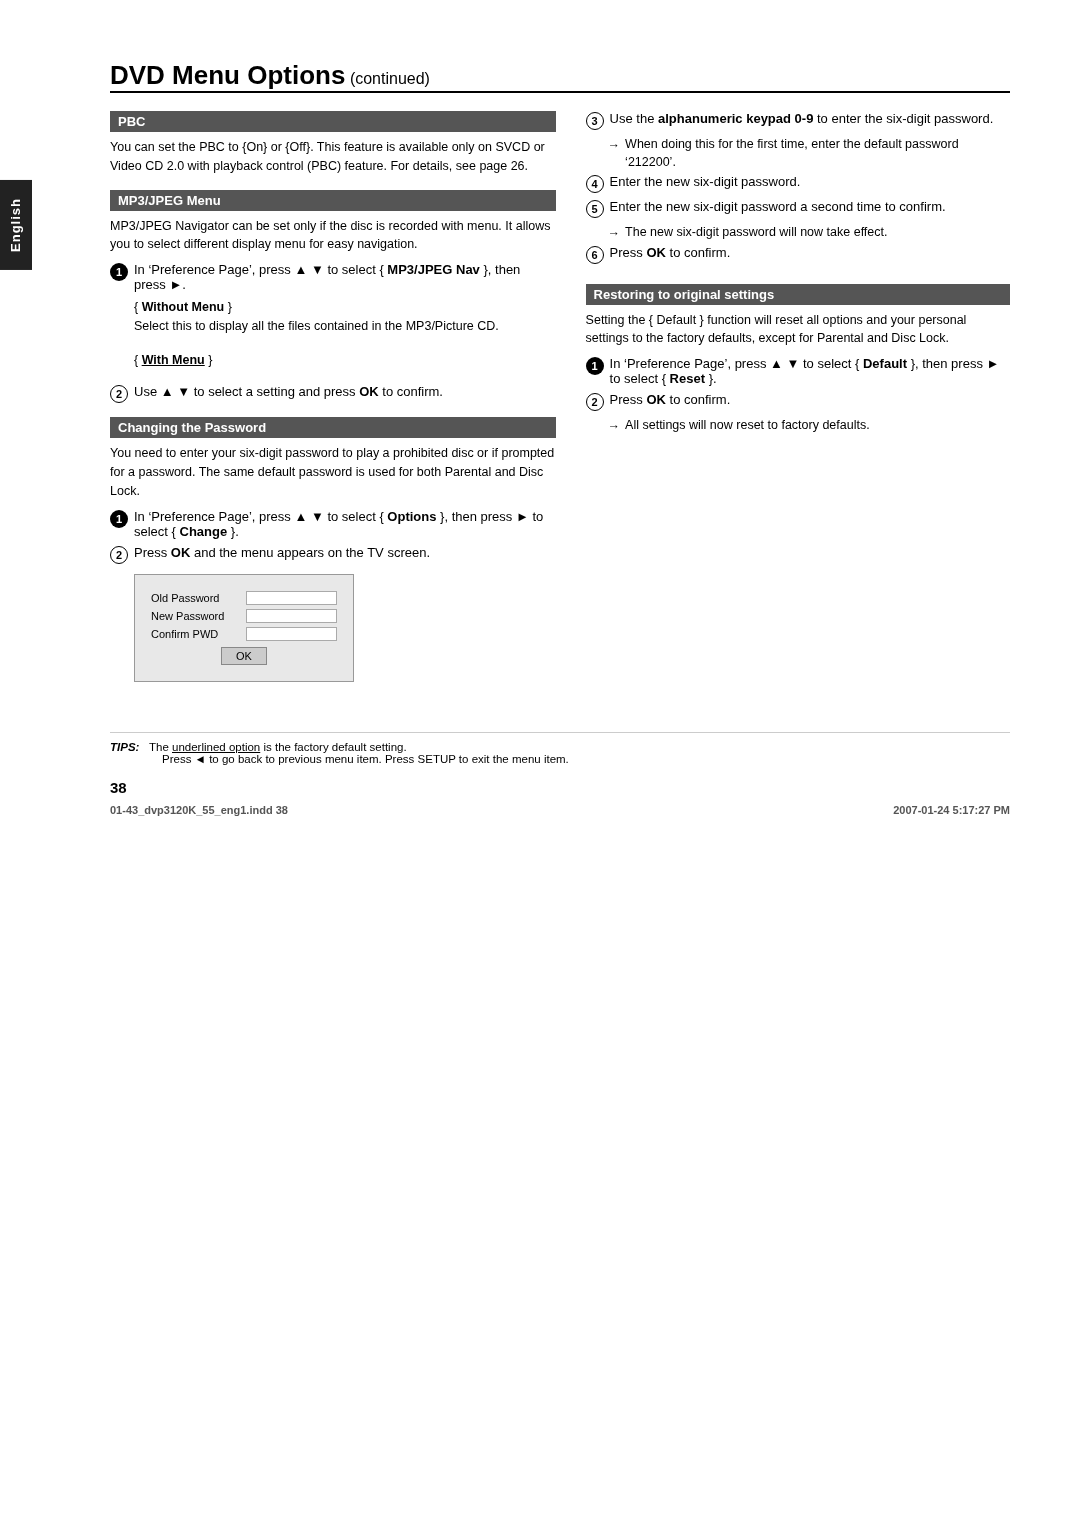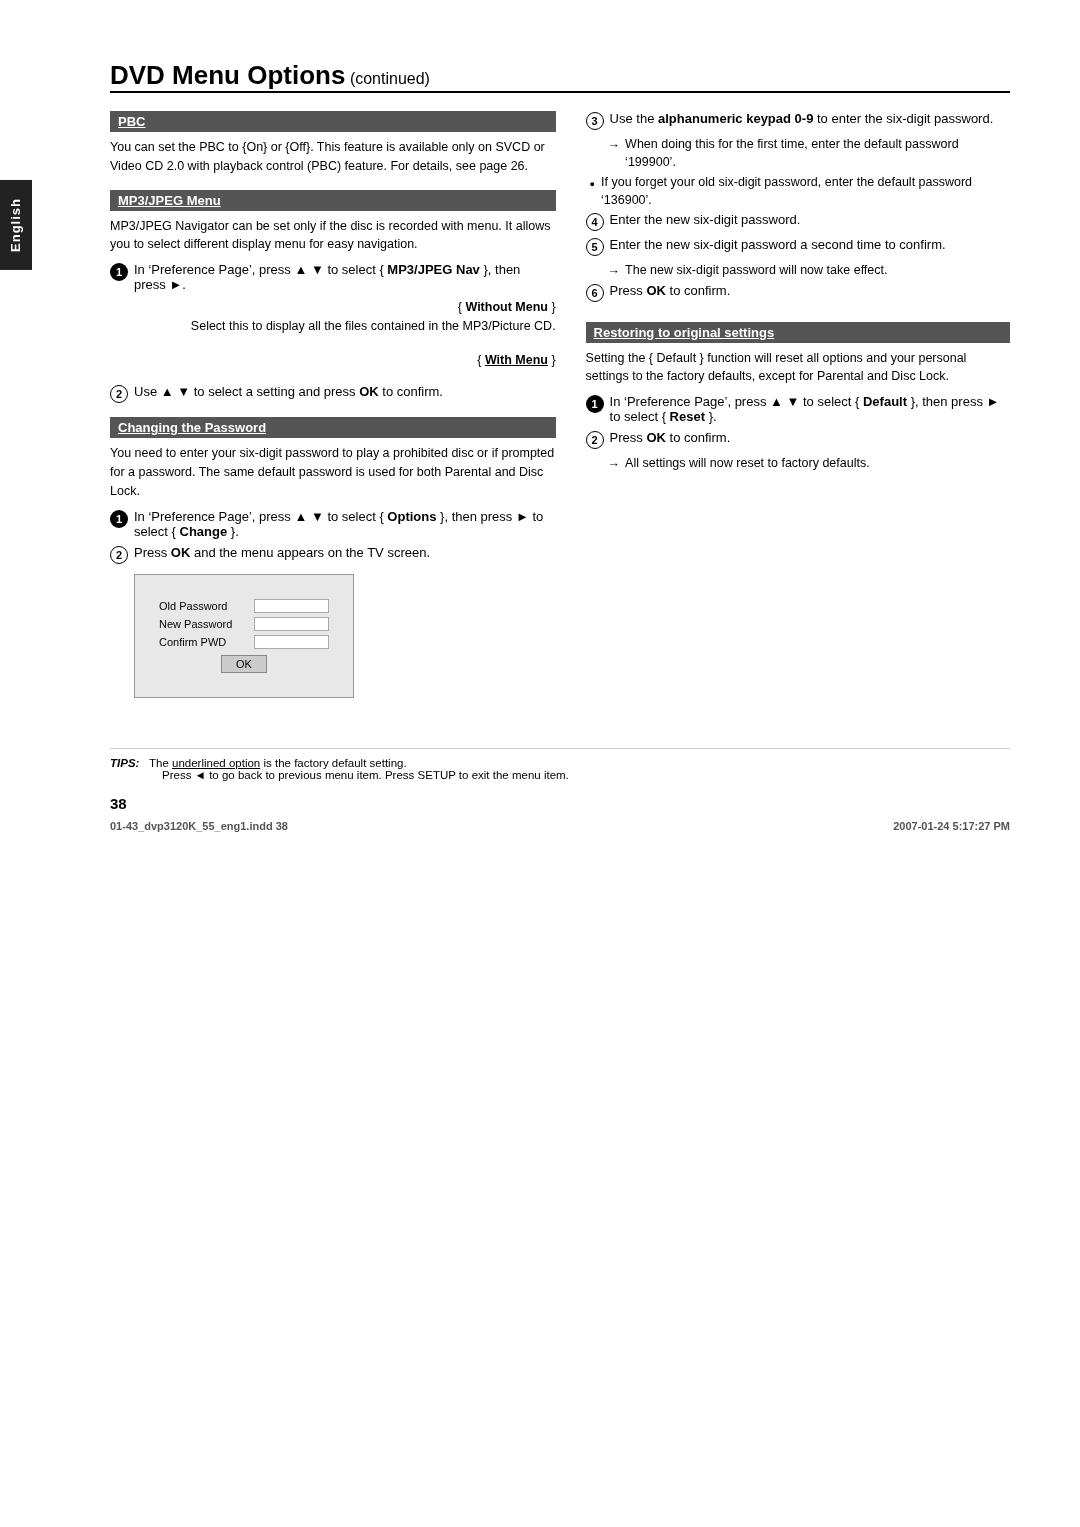--- a/index.html
+++ b/index.html
@@ -57,21 +57,20 @@
       flex: 1;
     }
     .section-header {
       background: #555;
       color: #fff;
       font-weight: bold;
       font-size: 13px;
       padding: 3px 8px;
       margin-bottom: 6px;
       margin-top: 14px;
-      text-decoration: underline;
     }
     .section-header:first-child {
       margin-top: 0;
     }
     .section-body {
       font-size: 12.5px;
       line-height: 1.5;
       margin-bottom: 8px;
     }
     .section-body p {
@@ -127,31 +126,30 @@
       content: '●';
       margin-right: 6px;
       flex-shrink: 0;
       font-size: 9px;
       margin-top: 4px;
     }
     .sub-indent {
       margin-left: 24px;
       font-size: 12.5px;
       line-height: 1.5;
-      text-align: right;
     }
     b { font-weight: bold; }
     u { text-decoration: underline; }
     
     .dialog-box {
       border: 1px solid #999;
       background: #e8e8e8;
       width: 220px;
       margin: 10px 0 10px 24px;
-      padding: 24px;
+      padding: 16px;
       font-size: 11px;
     }
     .dialog-row {
       display: flex;
       align-items: center;
       margin-bottom: 4px;
     }
     .dialog-label {
       width: 95px;
       font-size: 11px;
@@ -282,23 +280,22 @@
 
       </div>
 
       <div class="col-right">
 
         <div class="numbered-item" style="margin-top:0;">
           <span class="num-circle outline">3</span>
           <span>Use the <b>alphanumeric keypad 0-9</b> to enter the six-digit password.</span>
         </div>
 
-        <div class="bullet-arrow">When doing this for the first time, enter the default password ‘199900’.</div>
-
-        <div class="bullet-dot">If you forget your old six-digit password, enter the default password ‘136900’.</div>
+        <div class="bullet-arrow">When doing this for the first time, enter the default password ‘212200’.</div>
+
 
         <div class="numbered-item">
           <span class="num-circle outline">4</span>
           <span>Enter the new six-digit password.</span>
         </div>
 
         <div class="numbered-item">
           <span class="num-circle outline">5</span>
           <span>Enter the new six-digit password a second time to confirm.</span>
         </div>

